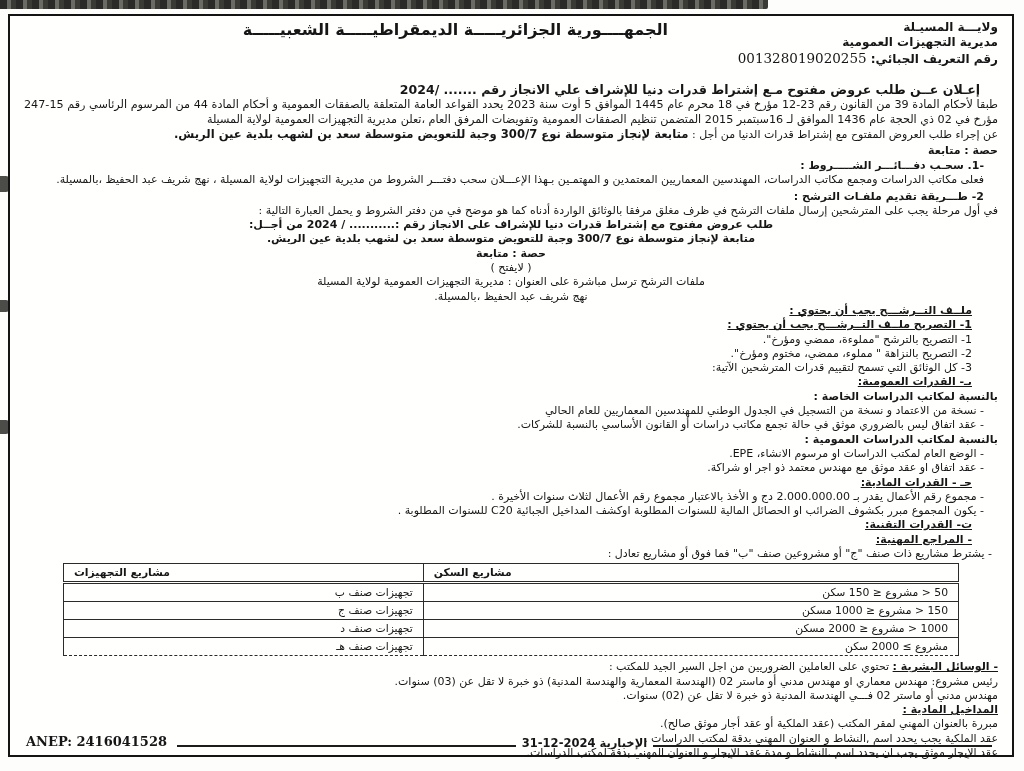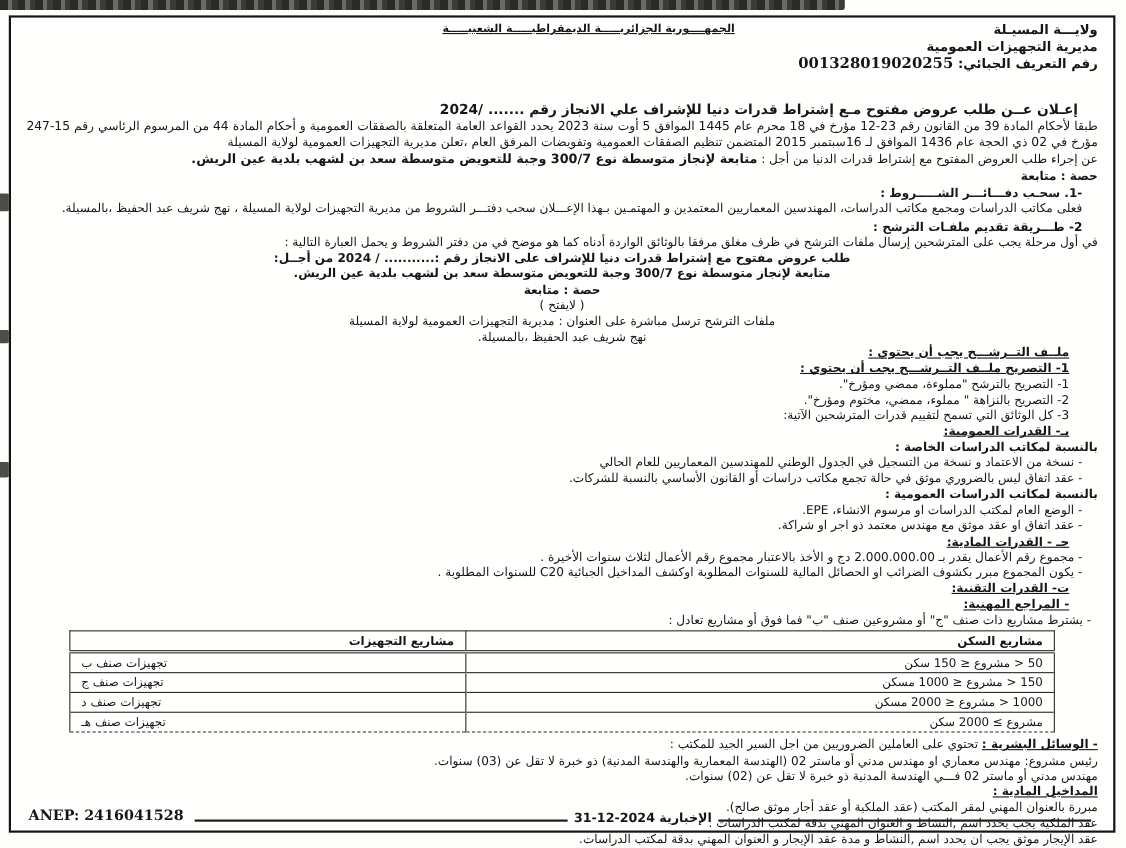--- a/index.html
+++ b/index.html
@@ -11,45 +11,45 @@
     background:repeating-linear-gradient(90deg,#2a2a28 0 7px,#6b6b66 7px 11px,#3a3a36 11px 16px);
     border-radius:0 0 2px 0;}
   .edge-blob{position:absolute;left:0;width:9px;background:#1f1f1d;border-radius:0 3px 3px 0;opacity:.8;}
   .frame{position:absolute;top:14px;left:8px;right:10px;bottom:14px;
          border:2px solid #141414;background:#fffffe;}
   .content{position:absolute;inset:4px 14px 2px 14px;direction:rtl;
            font-size:11px;line-height:1.3;}
   
   .hdr{position:relative;height:58px;}
   .hdr-right{text-align:right;font-weight:bold;font-size:12px;line-height:1.25;}
-  .republic{position:absolute;top:0;right:330px;font-weight:bold;font-size:10px;
-            text-decoration:underline;letter-spacing:1px;}
+  .republic{position:absolute;top:0;right:330px;font-weight:bold;font-size:16px;
+            letter-spacing:1px;}
   .taxline{direction:rtl;}
-  .taxnum{font-family:"DejaVu Serif","Liberation Serif",serif;font-weight:bold;font-size:13.5px;letter-spacing:1px;}
-  .title-line{font-weight:bold;font-size:12.5px;text-align:right;padding-right:18px;margin-top:14px;}
+  .taxnum{font-family:"DejaVu Serif","Liberation Serif",serif;font-weight:normal;font-size:13.5px;letter-spacing:1px;}
+  .title-line{font-weight:bold;font-size:12.5px;text-align:right;padding-right:18px;margin-top:4px;}
   .para{text-align:justify;text-align-last:right;margin:0;}
   .legal{font-size:11.2px;}
   .announce b{font-size:11.6px;}
   .lot{font-weight:bold;margin:1px 0;}
   .sec-head{font-weight:bold;}
   .sec-head.u{text-decoration:underline;}
   .indent1{padding-right:14px;}
   .center{text-align:center;}
   .cb{font-weight:bold;text-align:center;}
   .small-gap{margin-top:2px;}
   .ul{text-align:right;}
   .list-block{padding-right:26px;}
   .refs-intro{padding-right:6px;}
   
   table.reftbl{width:92%;margin:2px auto 4px auto;border-collapse:collapse;direction:rtl;
     font-size:10.8px;}
   table.reftbl th,table.reftbl td{border:1.5px solid #2b2b29;padding:0 10px;height:17px;}
-  table.reftbl th{font-weight:bold;text-align:right;border-bottom-style:double;border-bottom-width:3px;}
+  table.reftbl th{font-weight:bold;text-align:left;border-bottom-style:double;border-bottom-width:3px;}
   table.reftbl td.housing{text-align:right;border-bottom-style:dashed;}
-  table.reftbl td.equip{text-align:left;border-bottom-style:dashed;}
+  table.reftbl td.equip{text-align:right;border-bottom-style:dashed;}
   
   .footer{position:absolute;bottom:0px;left:0;right:0;height:22px;direction:ltr;
           display:flex;align-items:flex-end;font-size:12px;text-align:right;}
   .anep{font-weight:bold;font-family:"DejaVu Serif","Liberation Serif",serif;
         font-size:13px;white-space:nowrap;padding:0 4px 2px 2px;}
   .foot-rule{flex:1;border-bottom:2px solid #1c1c1a;margin:0 6px 6px 6px;}
   .journal{direction:rtl;font-weight:bold;white-space:nowrap;padding-bottom:2px;font-size:11.5px;}
 </style>
 </head>
 <body>

